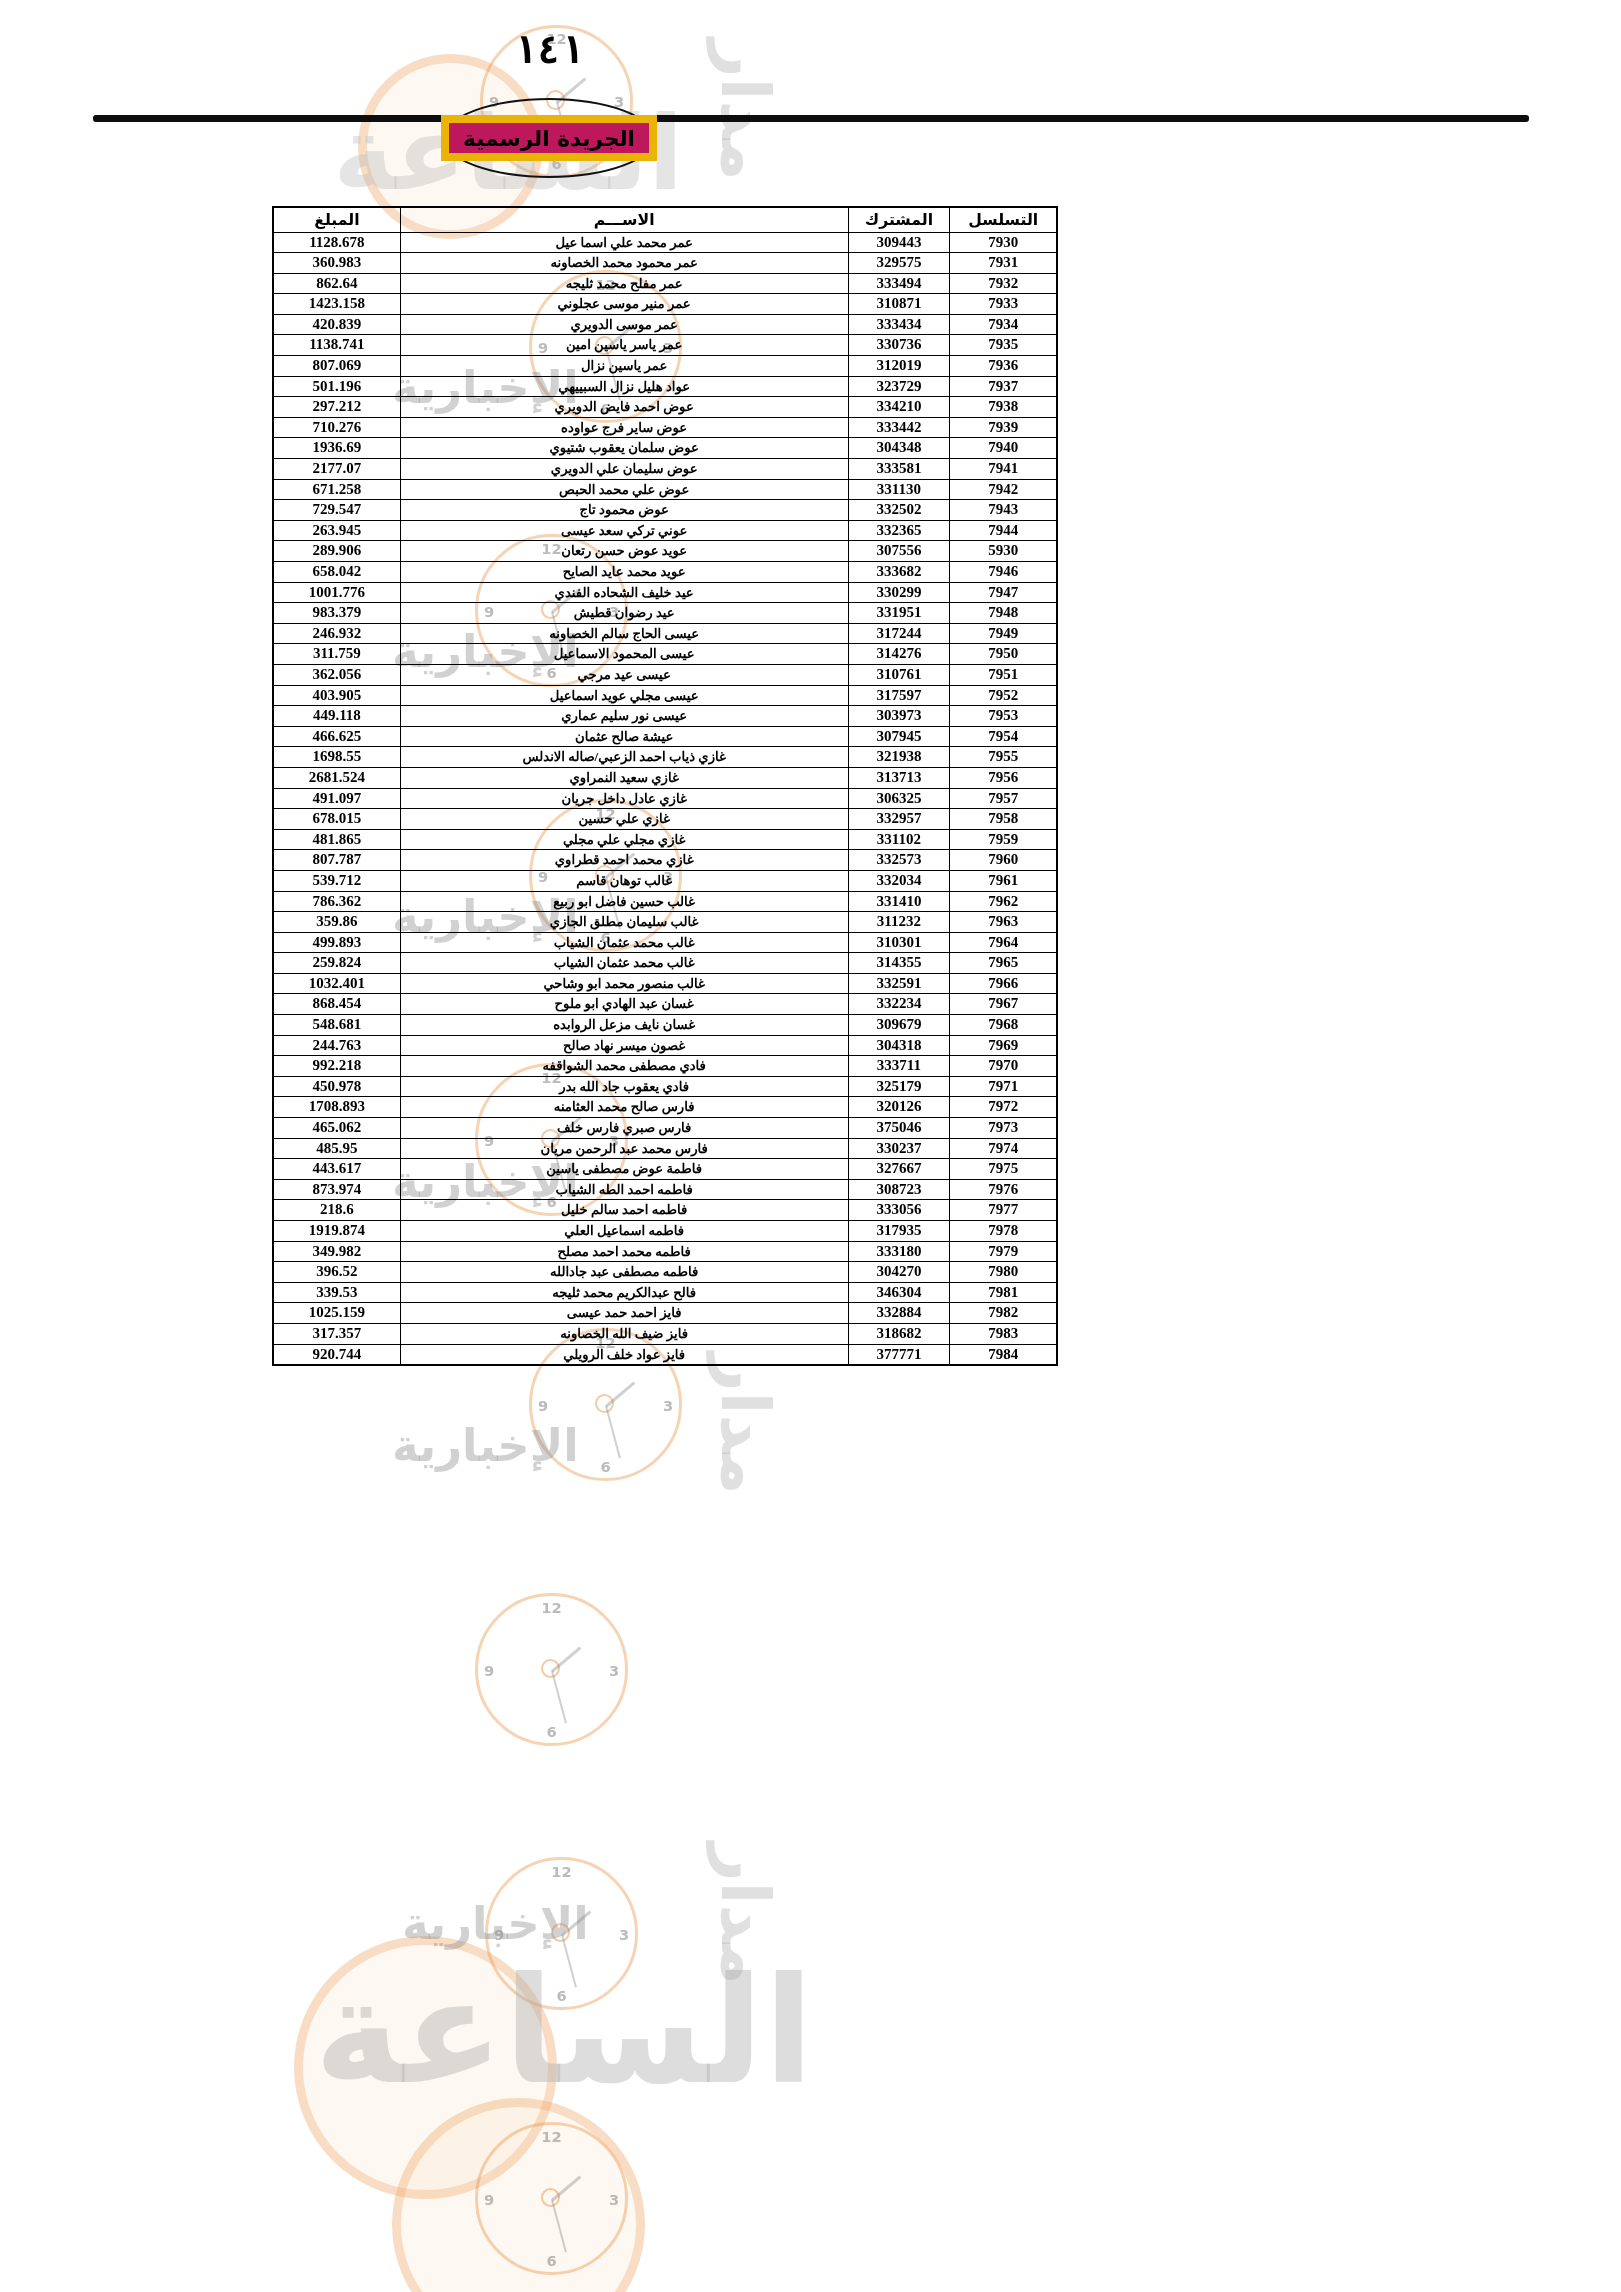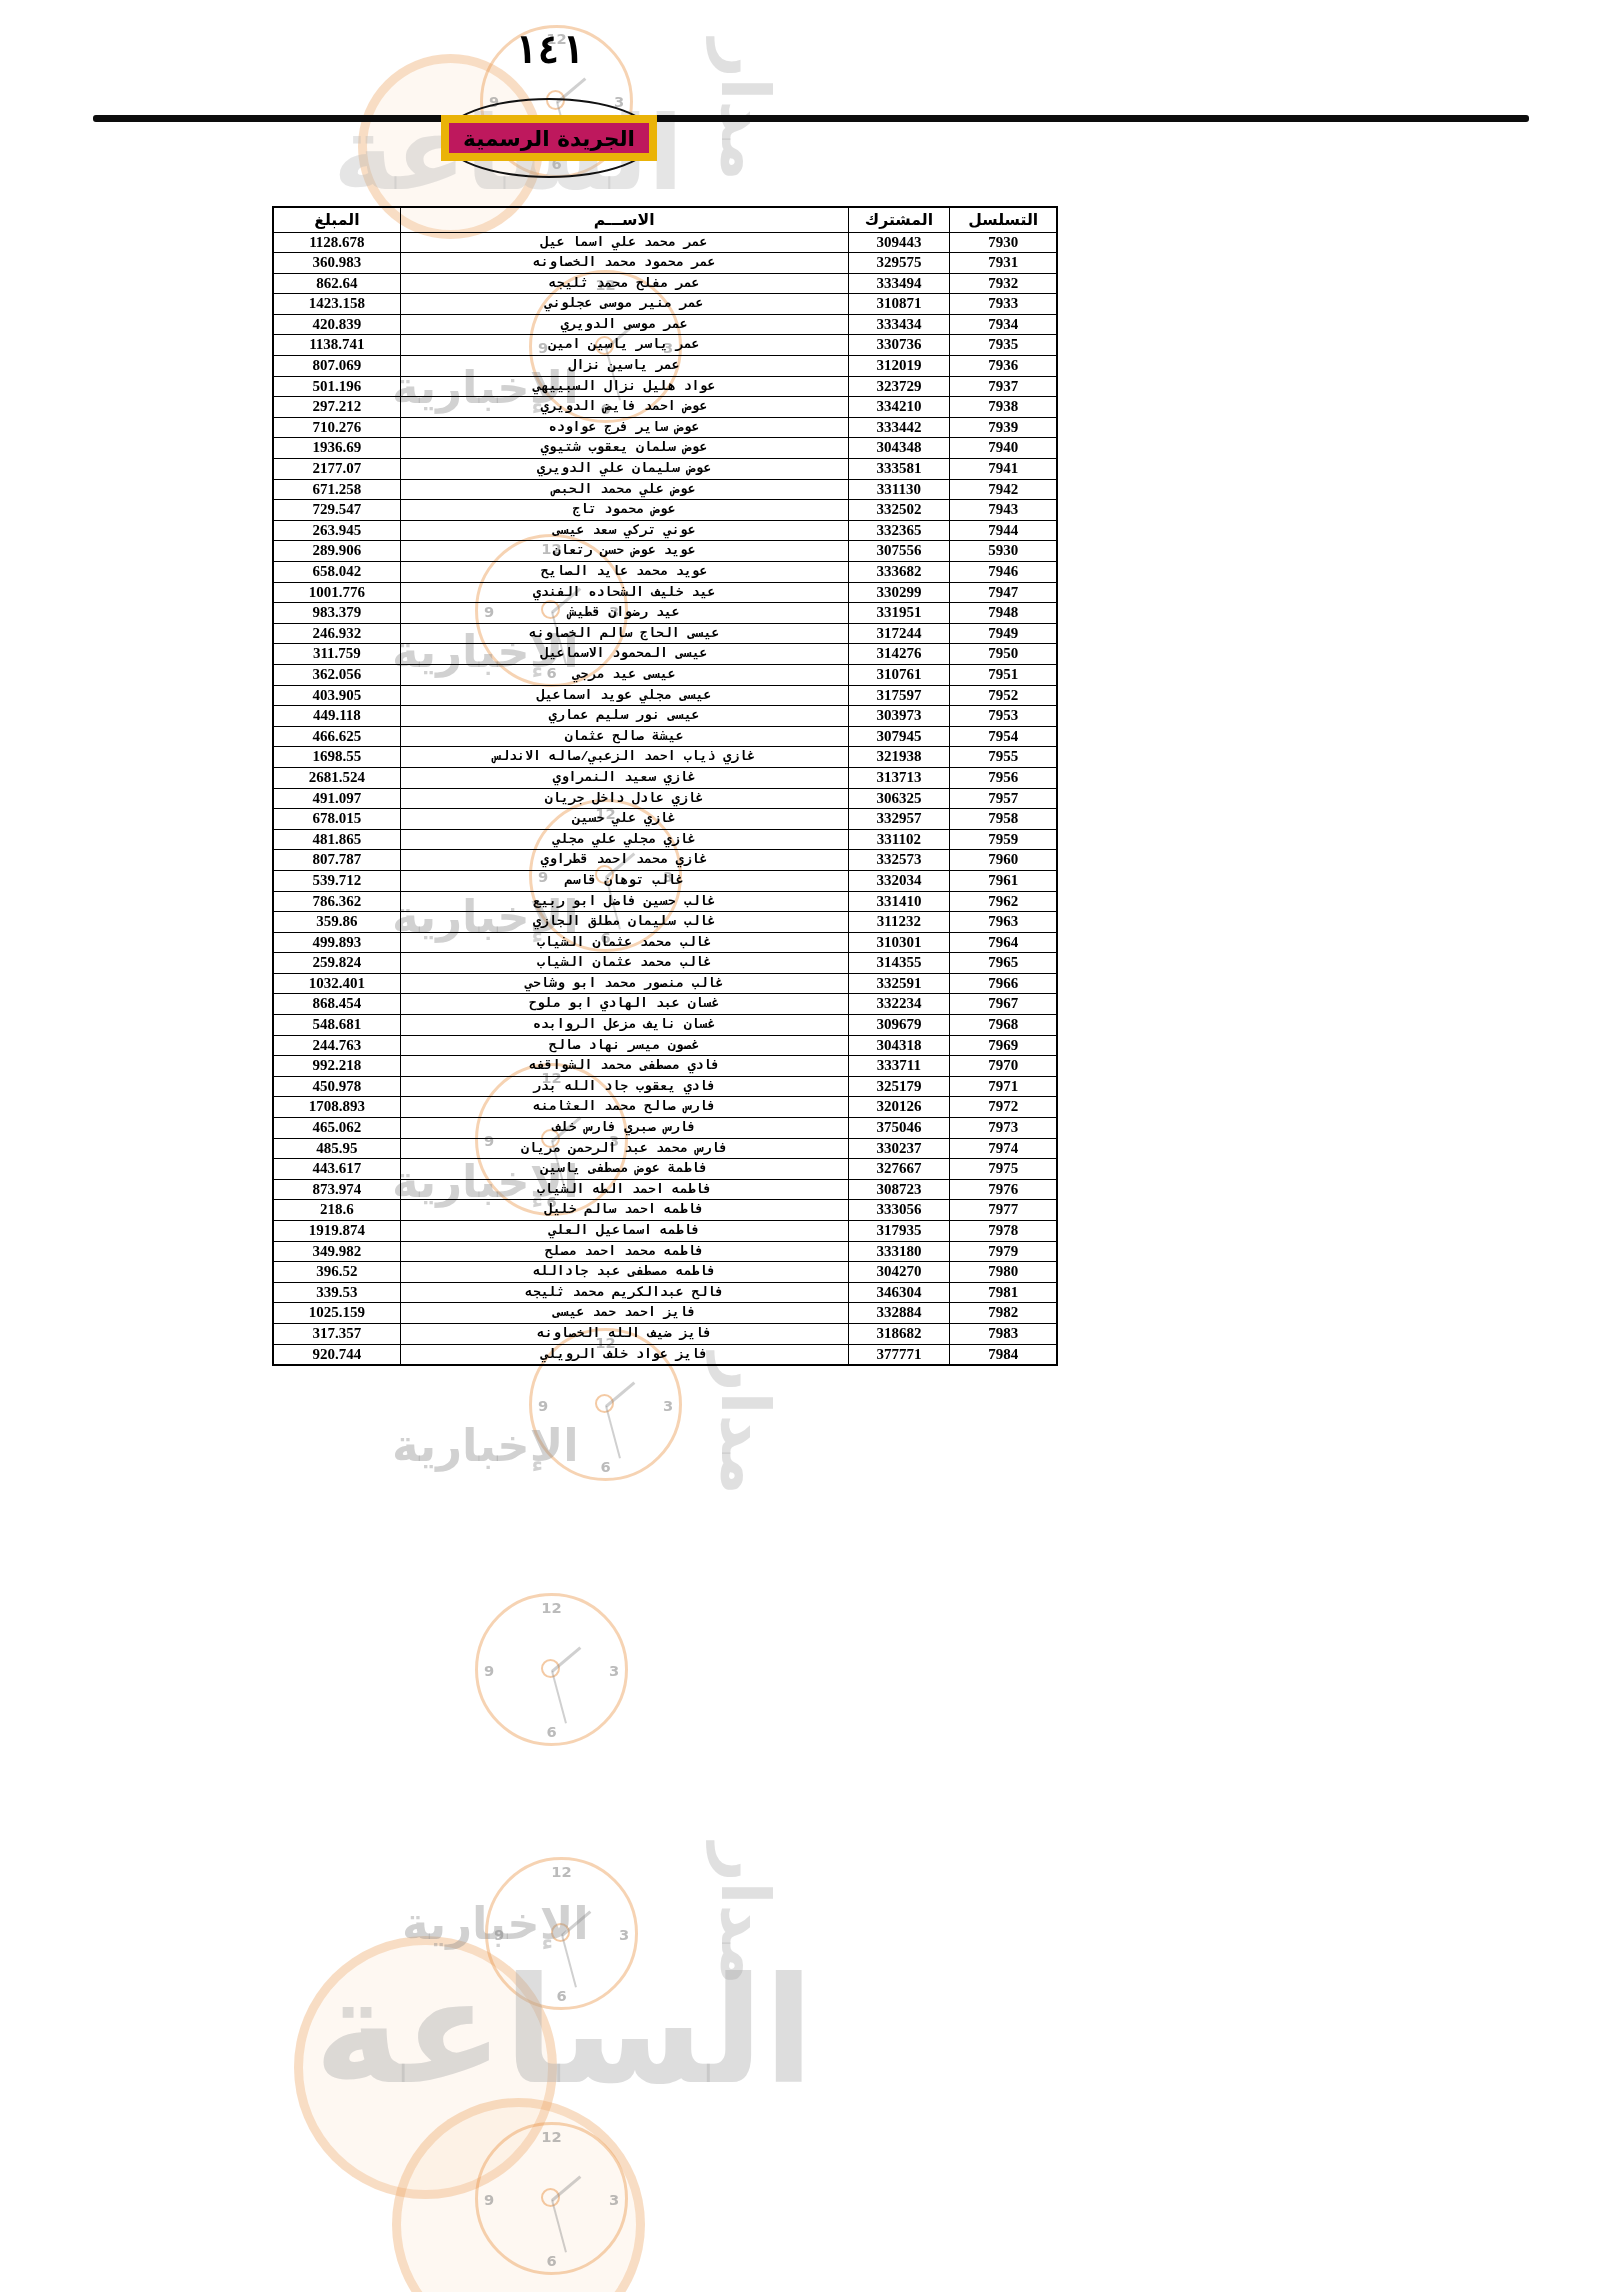--- a/index.html
+++ b/index.html
@@ -92,21 +92,21 @@
   }
   table.gazette th { font-size:15.7px; height:23.5px; line-height:23.5px;text-align:center; }
   .col-serial     { width:98px; }
   .col-subscriber { width:93px;  }
   .col-name       { width:439px; }
   .col-amount     { width:118px; }
   td.col-serial, td.col-subscriber, td.col-amount {
     font-family:"Liberation Serif","DejaVu Serif",serif;
     font-size:15px;
   }
-  td.col-name { font-family:Liberation Mono, monospace; font-size:13.2px; }
+  td.col-name { font-family:Liberation Serif, serif; font-size:13.2px; }
 </style>
 </head>
 <body>
 
 <div class="wm-layer">
 
   <div class="blob" style="left:358px; top:54px;  width:167px; height:167px;"></div>
   <div class="blob" style="left:294px; top:1936px; width:245px; height:245px;"></div>
   <div class="blob" style="left:392px; top:2098px; width:235px; height:235px;"></div>
 

